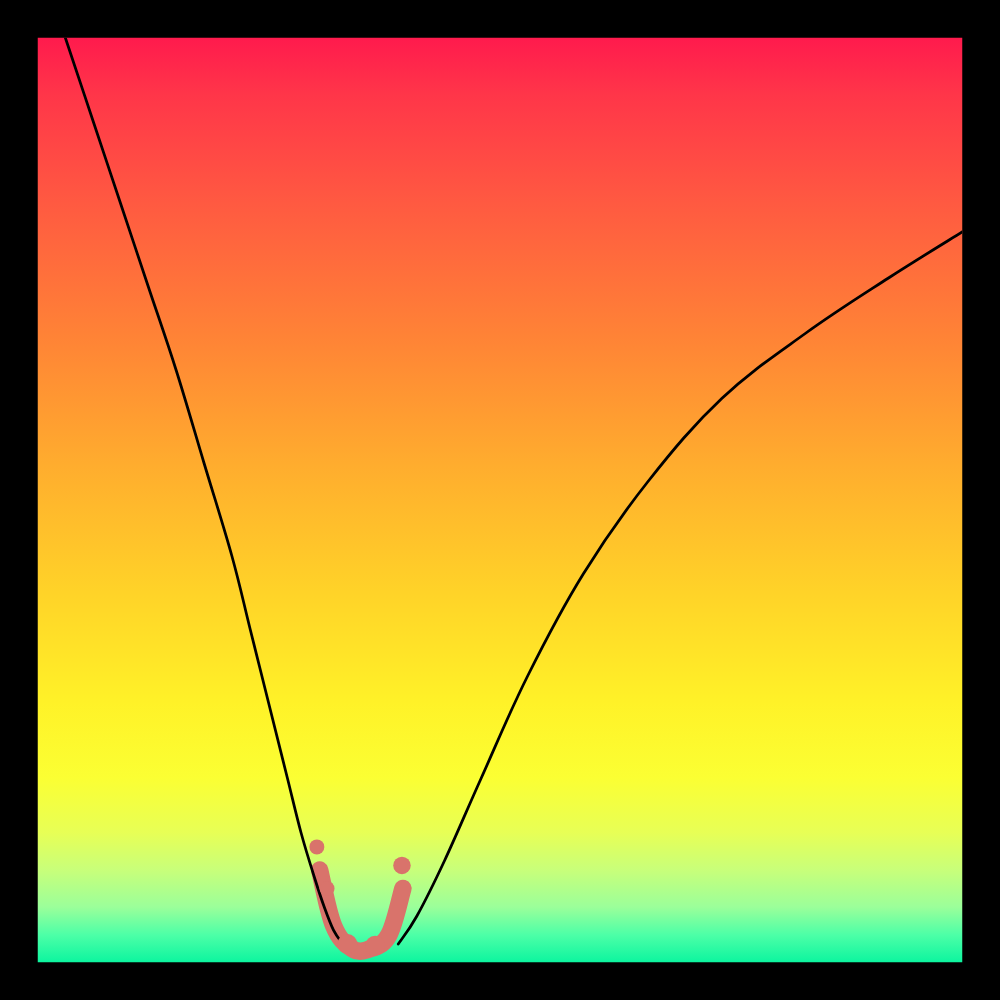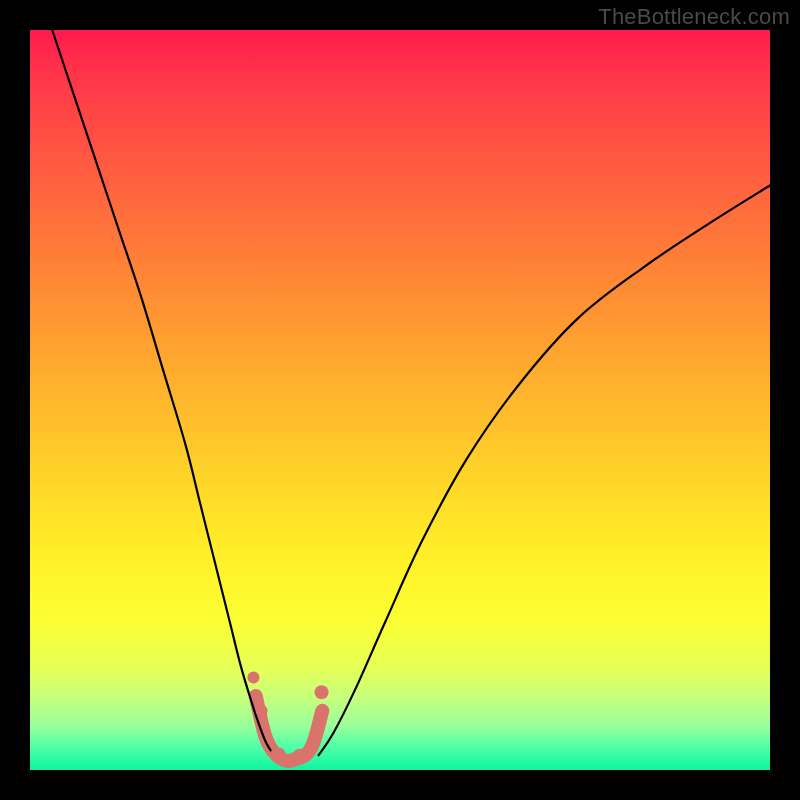--- a/index.html
+++ b/index.html
@@ -59,21 +59,20 @@
   }
   svg.curves {
     position: absolute;
     inset: 0;
   }
 </style>
 </head>
 <body>
 
 <div class="frame">
-  <div class="watermark">TheBottleneck.com</div>
   <div class="plot">
     <div class="gradient"></div>
     <svg class="curves" viewBox="0 0 740 740" preserveAspectRatio="none">
       <g id="svg-content">
           <path d="M 225.7,666 C 227.69799999999998,673.992 232.138,699.078 236.8,710.4 C 241.46200000000002,721.722 246.27200000000002,725.5699999999999 251.60000000000002,728.9 C 256.928,732.23 261.072,730.898 266.4,728.9 C 271.72799999999995,726.9019999999999 276.538,726.458 281.2,717.8 C 285.86199999999997,709.1419999999999 290.302,687.4599999999999 292.3,680.8" fill="none" stroke="#d9736b" stroke-width="14" stroke-linecap="round" stroke-linejoin="round"></path>
           <path d="M 22.2,0 C 26.195999999999998,11.988000000000003 36.408,42.62400000000002 44.4,66.60000000000002 C 52.391999999999996,90.57600000000002 58.608,109.22400000000005 66.6,133.20000000000005 C 74.592,157.17600000000004 80.80799999999999,175.82400000000007 88.8,199.80000000000007 C 96.792,223.77600000000007 103.008,241.09199999999998 111,266.4 C 118.992,291.70799999999997 125.20799999999998,313.76 133.2,340.4 C 141.19199999999998,367.03999999999996 148.74,390.424 155.4,414.4 C 162.06,438.376 164.872,452.288 170.20000000000002,473.6 C 175.52800000000002,494.91200000000003 179.672,511.48799999999994 185,532.8 C 190.328,554.112 195.138,573.352 199.8,592 C 204.46200000000002,610.648 206.90399999999997,621.7479999999999 210.89999999999998,636.4 C 214.896,651.052 218.67,662.7439999999999 222,673.4 C 225.33,684.056 226.736,688.274 229.4,695.6 C 232.06400000000002,702.926 234.136,708.772 236.8,714.1 C 239.46400000000003,719.428 242.86800000000002,723.202 244.20000000000002,725.2" fill="none" stroke="#000000" stroke-width="2.2" stroke-linecap="round" stroke-linejoin="round"></path>
           <path d="M 288.6,725.2 C 291.264,721.2040000000001 296.73999999999995,714.988 303.4,703 C 310.06,691.012 316.276,678.58 325.6,658.6 C 334.92400000000004,638.62 343.212,618.64 355.2,592 C 367.188,565.36 377.54800000000006,539.904 392.20000000000005,510.6 C 406.85200000000003,481.29600000000005 419.284,457.17199999999997 436.59999999999997,429.2 C 453.91599999999994,401.228 468.42,380.508 488.40000000000003,355.2 C 508.38000000000005,329.892 524.956,309.91200000000003 547.6,288.6 C 570.244,267.288 590.2239999999999,254.11599999999996 614.1999999999999,236.79999999999995 C 638.1759999999999,219.48399999999995 658.1560000000001,207.05199999999996 680.8000000000001,192.39999999999998 C 703.4440000000001,177.748 729.344,162.05999999999997 740,155.39999999999998" fill="none" stroke="#000000" stroke-width="2.2" stroke-linecap="round" stroke-linejoin="round"></path>
           <circle cx="223.48" cy="647.5" r="6" fill="#d9736b"></circle>
           <circle cx="231.62" cy="680.8" r="6" fill="#d9736b"></circle>
           <circle cx="247.9" cy="725.2" r="8" fill="#d9736b"></circle>

